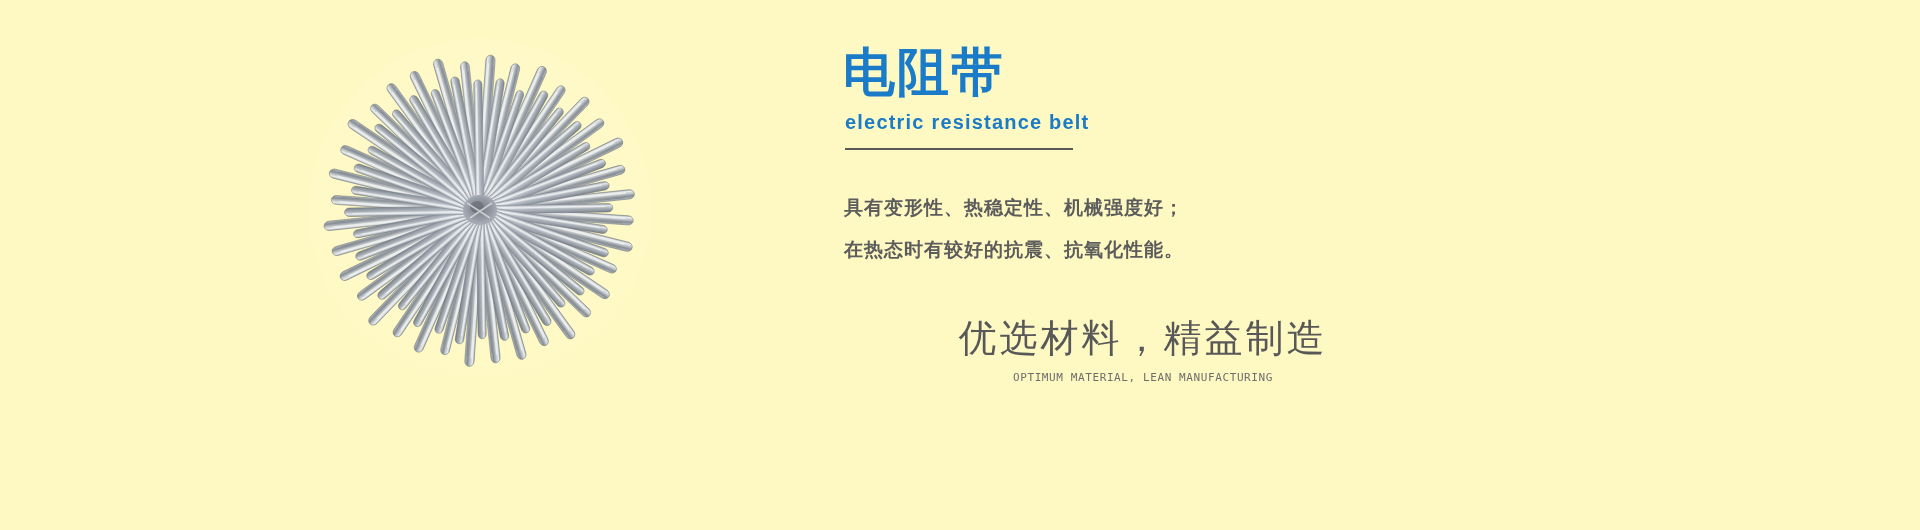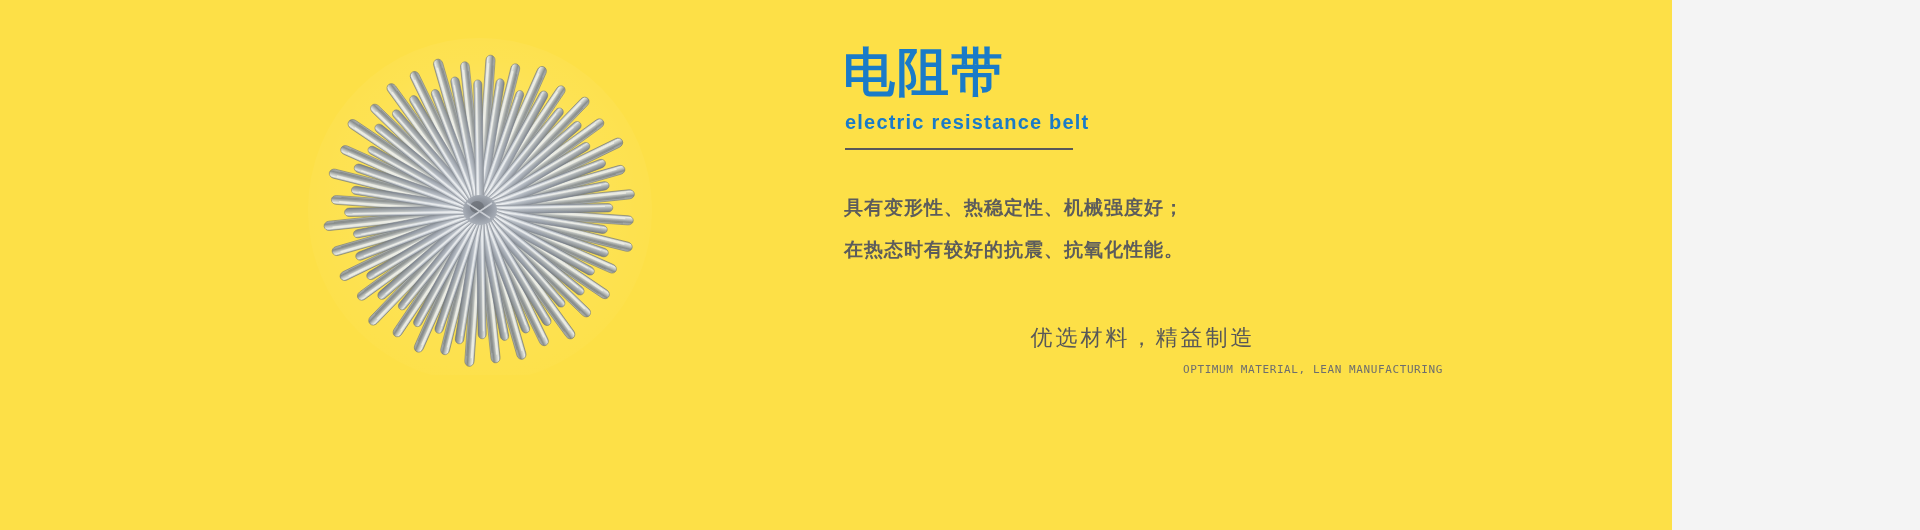--- a/index.html
+++ b/index.html
@@ -10,23 +10,23 @@
   body {
     width: 1920px;
     height: 530px;
     background: #f4f4f4;
     font-family: "Liberation Sans", "DejaVu Sans", sans-serif;
     overflow: hidden;
   }
 
   .banner {
     position: relative;
-    width: 1672px;
+    width: 1920px;
     height: 530px;
-    background: #fde047;
+    background: #fef9c3;
   }
 
   
   .product-figure {
     position: absolute;
     left: 300px;
     top: 35px;
     width: 360px;
     height: 340px;
   }
@@ -102,35 +102,34 @@
 
   .tagline {
     position: absolute;
     left: 0;
     top: 318px;
     width: 600px;
     text-align: center;
   }
   .tagline-cn {
     font-family: "DejaVu Sans", "Liberation Sans", sans-serif;
-    font-size: 22px;
+    font-size: 38px;
     line-height: 40px;
     color: #585858;
     letter-spacing: 3px;
     white-space: nowrap;
   }
   .tagline-en {
     font-family: "DejaVu Sans Mono", "Liberation Mono", monospace;
     font-size: 11px;
     line-height: 16px;
     color: #6e6e6e;
     letter-spacing: 0.6px;
-    margin-top: 4px;
-    white-space: nowrap;
-    text-align: right;
+    margin-top: 12px;
+    white-space: nowrap;
   }
 </style>
 </head>
 <body>
 
 <div class="banner">
 
   <div class="product-figure">
     <svg class="burst" viewBox="0 0 360 340" xmlns="http://www.w3.org/2000/svg">
       <defs>

